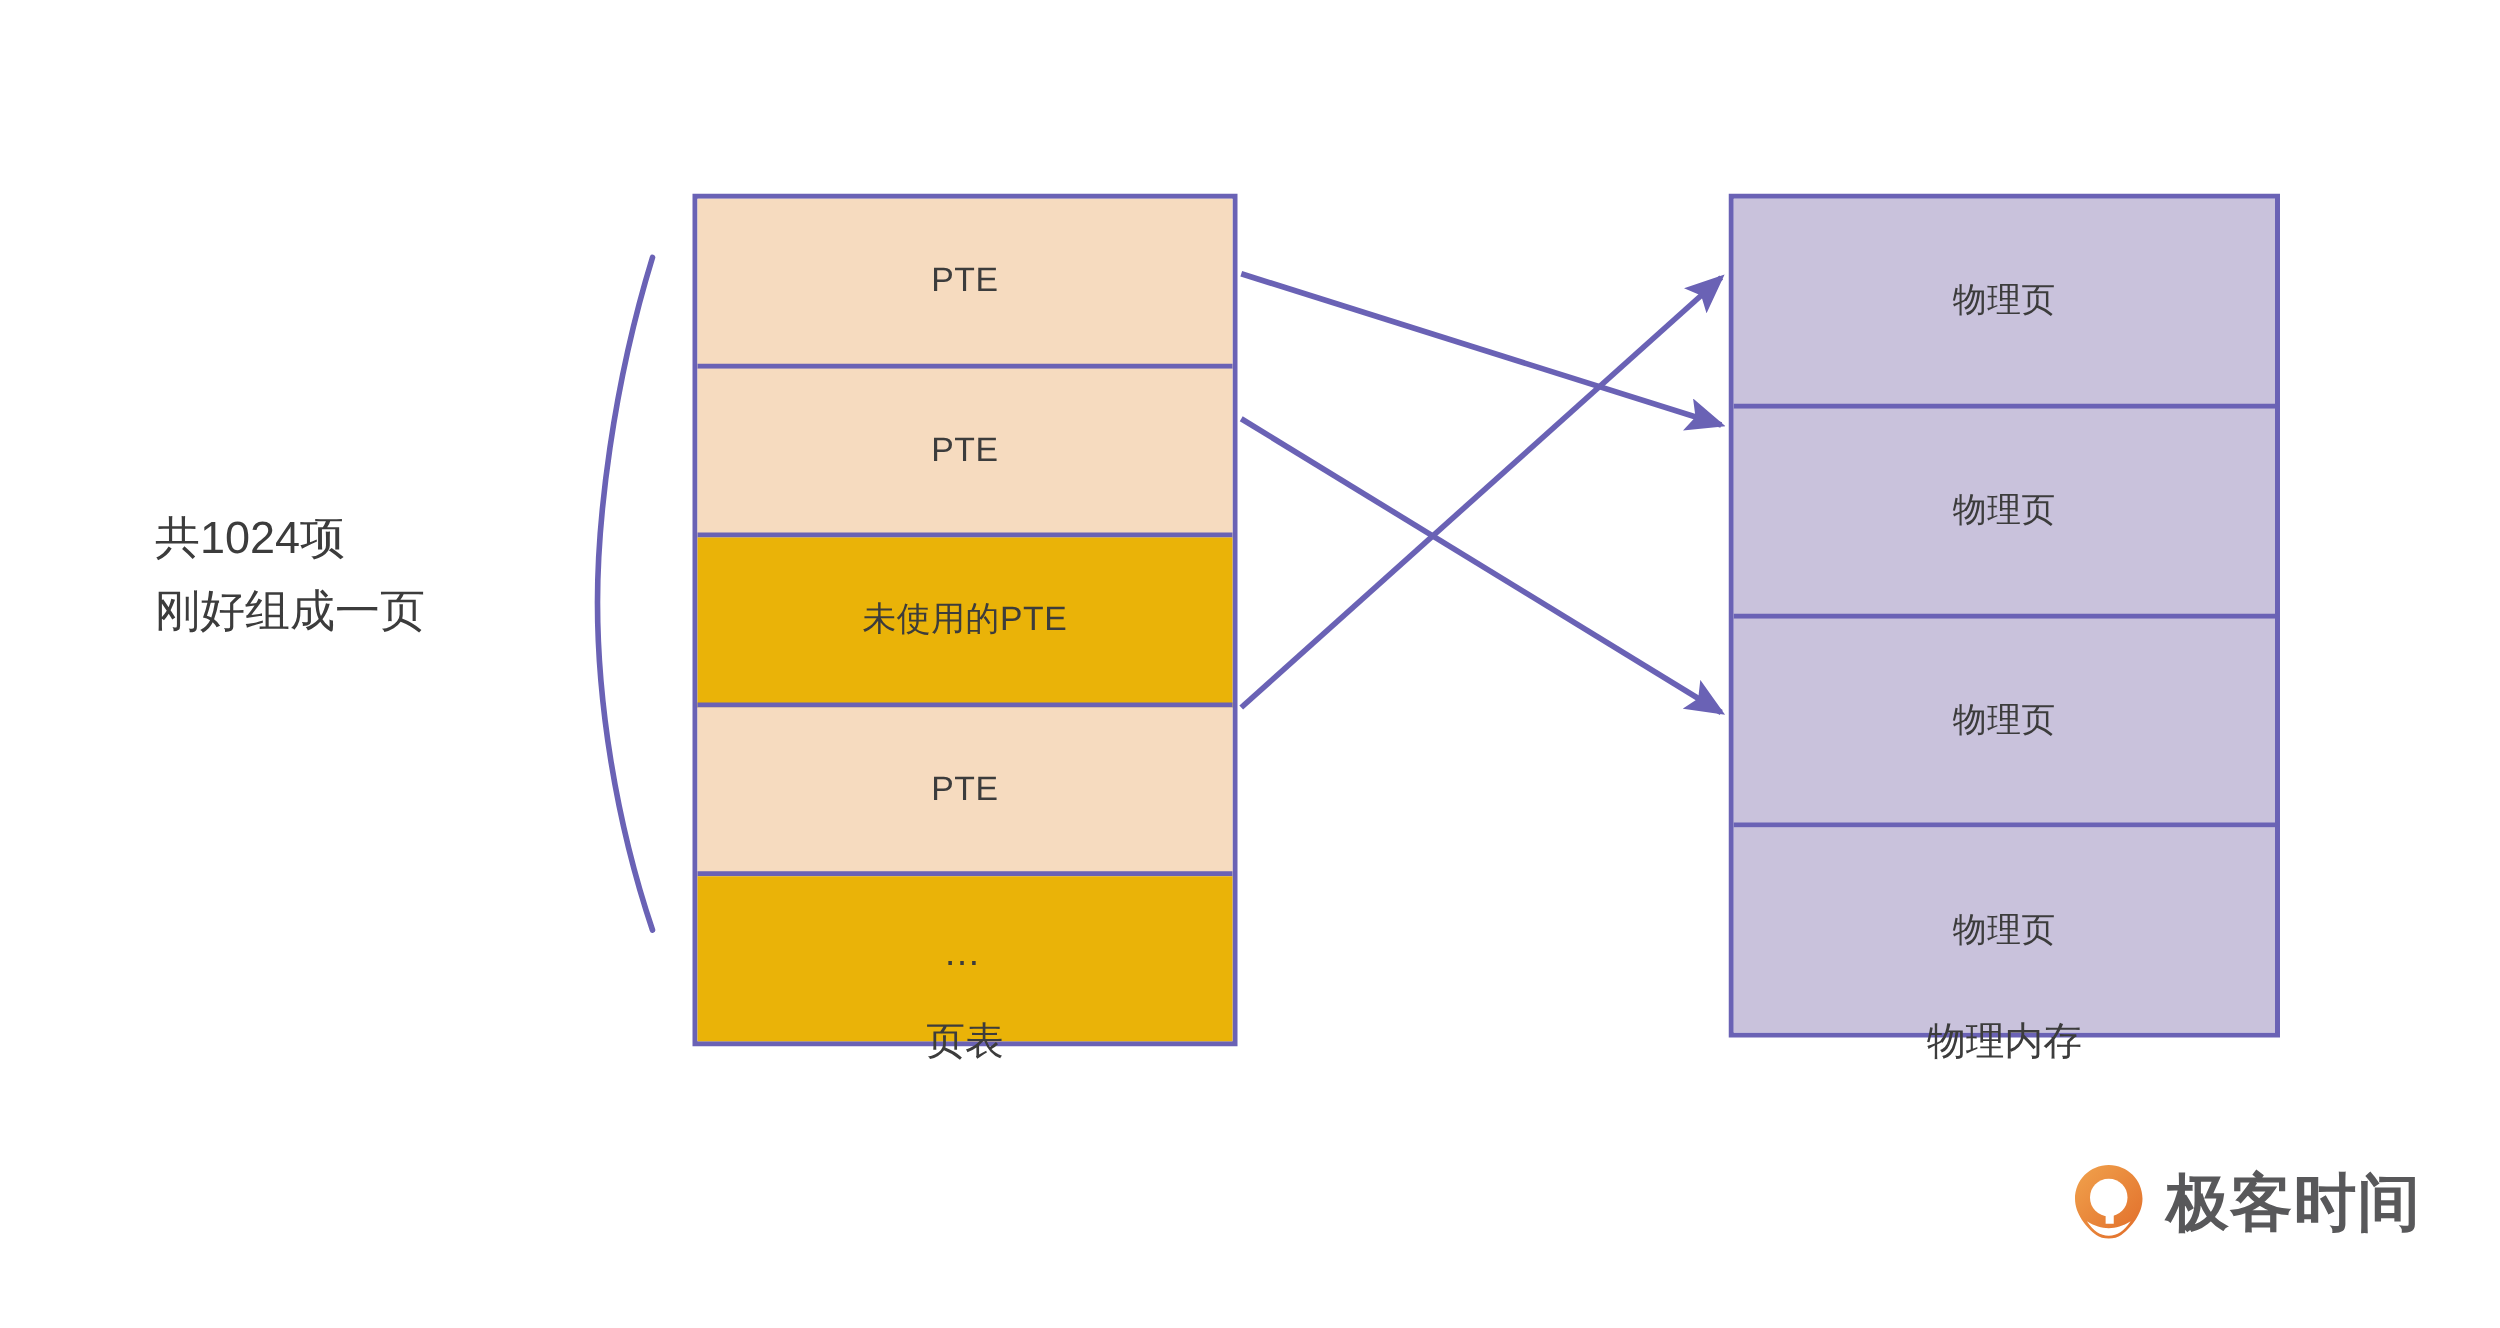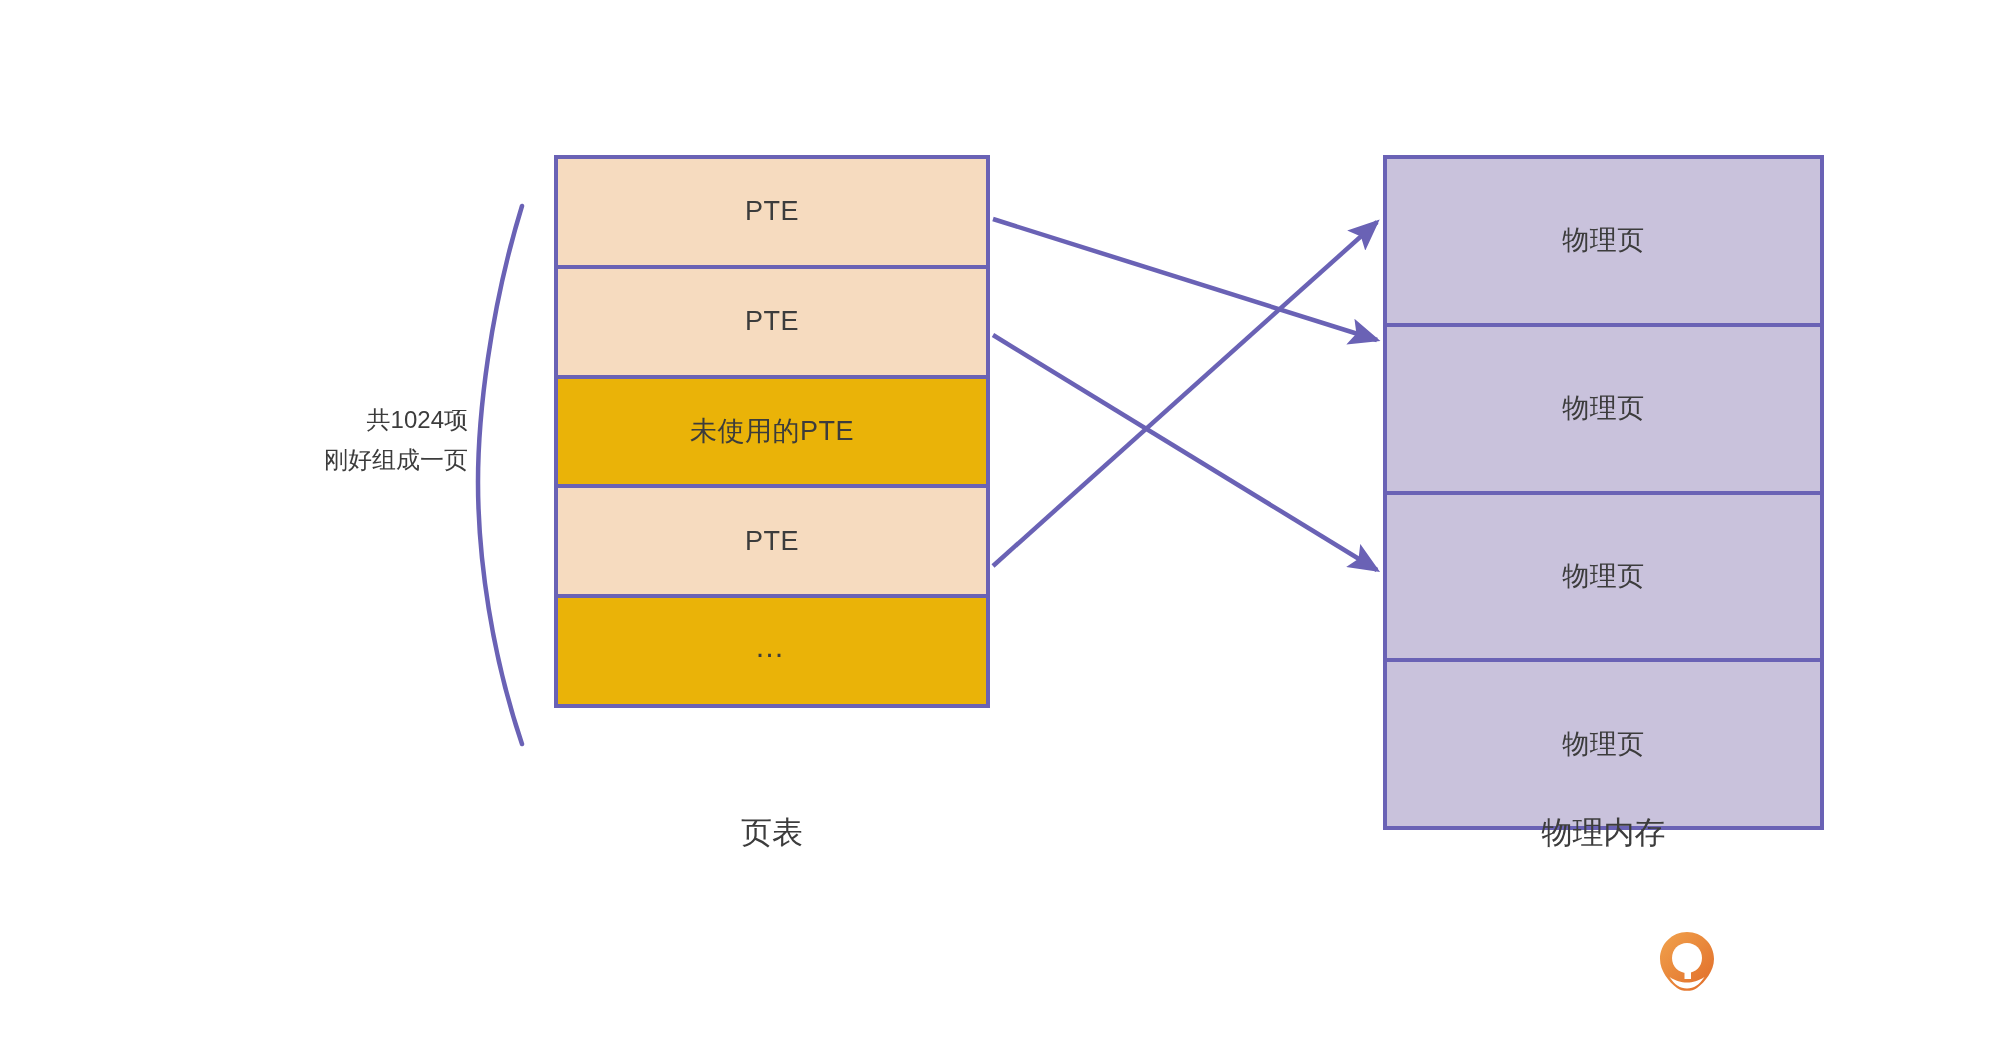--- a/index.html
+++ b/index.html
@@ -22,21 +22,21 @@
 
   
   .table {
     position: absolute;
     border: 4px solid #6a62b5;
     box-sizing: border-box;
     display: flex;
     flex-direction: column;
     background: #ffffff;
   }
-  #page-table   { left: 554px; top: 155px; width: 436px; height: 553px; }
+  #page-table   { left: 554px; top: 155px; width: 436px; height: 682px; }
   #phys-memory  { left: 1383px; top: 155px; width: 441px; height: 675px; }
 
   .row {
     flex: 1 1 0;
     display: flex;
     align-items: center;
     justify-content: center;
     font-size: 27px;
     letter-spacing: 0.5px;
     color: #3c3c3c;
@@ -63,25 +63,25 @@
     color: #3c3c3c;
     text-align: center;
     white-space: nowrap;
   }
   #caption-page-table  { left: 554px; top: 812px; width: 436px; }
   #caption-phys-memory { left: 1383px; top: 812px; width: 441px; }
 
   
   #brace-label {
     position: absolute;
-    left: 148px;
+    left: 124px;
     top: 400px;
     width: 320px;
-    text-align: right;
-    font-size: 24px;
+    text-align: left;
+    font-size: 36px;
     line-height: 1.65;
     color: #3c3c3c;
     white-space: nowrap;
   }
   #brace-svg {
     position: absolute;
     left: 460px;
     top: 190px;
     width: 90px;
     height: 570px;
@@ -185,15 +185,16 @@
         <linearGradient id="gt-grad" x1="6" y1="6" x2="56" y2="56" gradientUnits="userSpaceOnUse">
           <stop offset="0" stop-color="#f0a04b"></stop>
           <stop offset="1" stop-color="#e2702c"></stop>
         </linearGradient>
       </defs>
       <path d="M32 2 C17 2 5 14 5 29 C5 41 14 52 22 58 C27 61.8 37 61.8 42 58 C50 52 59 41 59 29 C59 14 47 2 32 2 Z" fill="url(#gt-grad)"></path>
       <path d="M32 13 C23.5 13 17 19.5 17 28 C17 36.5 23.5 43 32 43 C40.5 43 47 36.5 47 28 C47 19.5 40.5 13 32 13 Z" fill="#ffffff"></path>
       <path d="M29.5 26.5 L29.5 49 L36 49 L36 21.5 Z" fill="#ffffff"></path>
       <path d="M14.5 47 C20 55 25 58.5 32 58.5 C39 58.5 44 55 49.5 47 C43 51 38 52.5 32 52.5 C26 52.5 21 51 14.5 47 Z" fill="#ffffff"></path>
     </svg>
+    <span class="wordmark">极客时间</span>
   </div>
 
 </div>
 
 </body></html>

